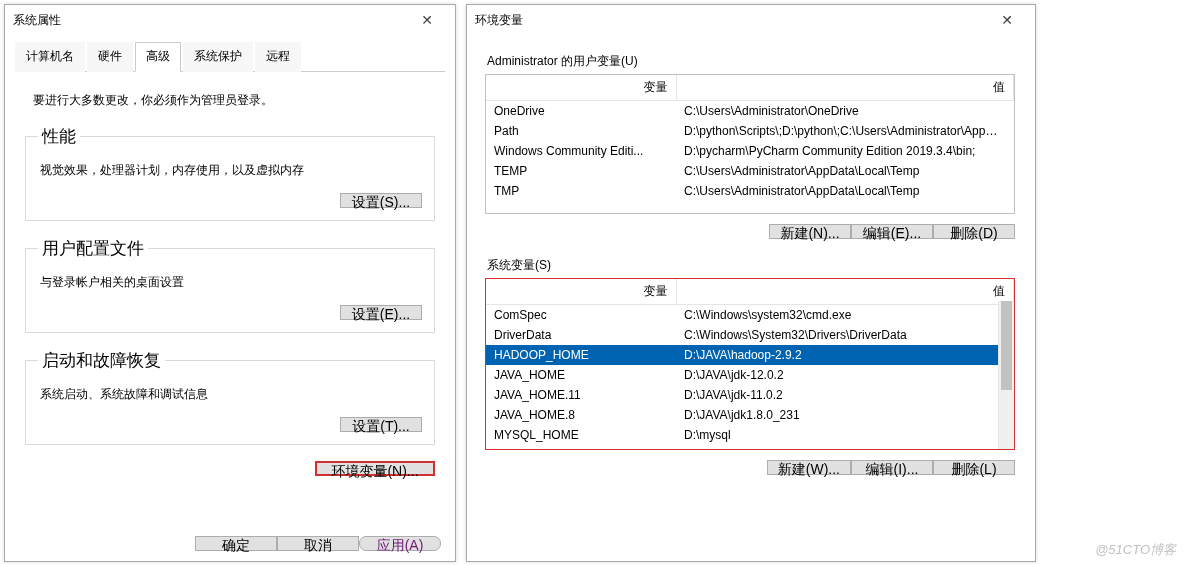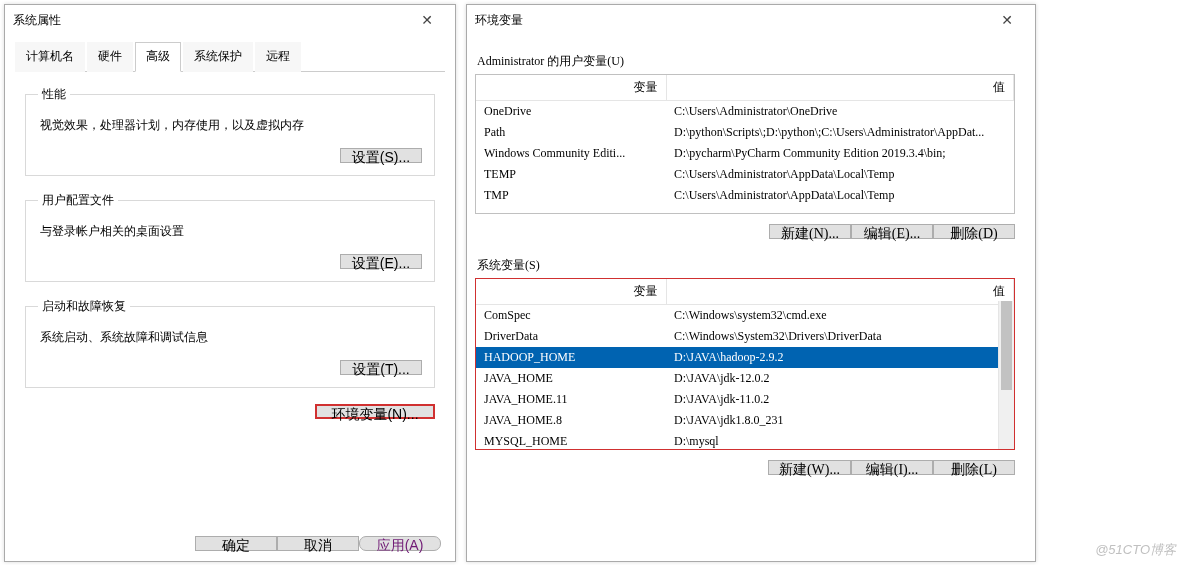--- a/index.html
+++ b/index.html
@@ -59,21 +59,21 @@
     padding: 14px 20px 10px 20px;
   }
   .note { margin: 6px 0 16px 8px; }
   fieldset.group {
     border: 1px solid #d9d9d9;
     margin-bottom: 16px;
     padding: 10px 12px 12px 12px;
   }
   fieldset.group legend {
     padding: 0 4px;
-    font-size: 12px;
+    font-size: 17px;
   }
   .group-desc { margin: 4px 0 14px 2px; }
   .btn-row {
     display: flex;
     justify-content: flex-end;
     gap: 8px;
   }
   .win-btn {
     min-width: 82px;
     height: 15px;
@@ -88,21 +88,21 @@
   .env-btn-highlight {
     border: 2px solid #d03030;
   }
   .bottom-buttons {
     position: absolute;
     bottom: 10px; right: 14px;
     display: flex; gap: 0;
   }
   
   #env-vars { left: 466px; top: 4px; width: 570px; height: 558px; }
-  .env-body { padding: 8px 20px 10px 8px; font-family: Liberation Serif, serif; }
+  .env-body { padding: 8px 20px 10px 18px; }
   .section-label { margin: 10px 0 4px 2px; text-decoration: underline dotted transparent; }
   .var-table-wrap {
     border: 1px solid #c0c0c0;
     height: 140px;
     overflow: hidden;
     position: relative;
   }
   .sys-table-wrap { height: 172px; border:1px solid #d03030; }
   table.var-table {
     width: 100%;
@@ -160,20 +160,21 @@
 
   <div class="tabs">
     <div class="tab">计算机名</div>
     <div class="tab">硬件</div>
     <div class="tab active">高级</div>
     <div class="tab">系统保护</div>
     <div class="tab">远程</div>
   </div>
 
   <div class="tab-body">
+    <div class="note">要进行大多数更改，你必须作为管理员登录。</div>
 
     <fieldset class="group">
       <legend>性能</legend>
       <div class="group-desc">视觉效果，处理器计划，内存使用，以及虚拟内存</div>
       <div class="btn-row">
         <button class="win-btn">设置(S)...</button>
       </div>
     </fieldset>
 
     <fieldset class="group">

